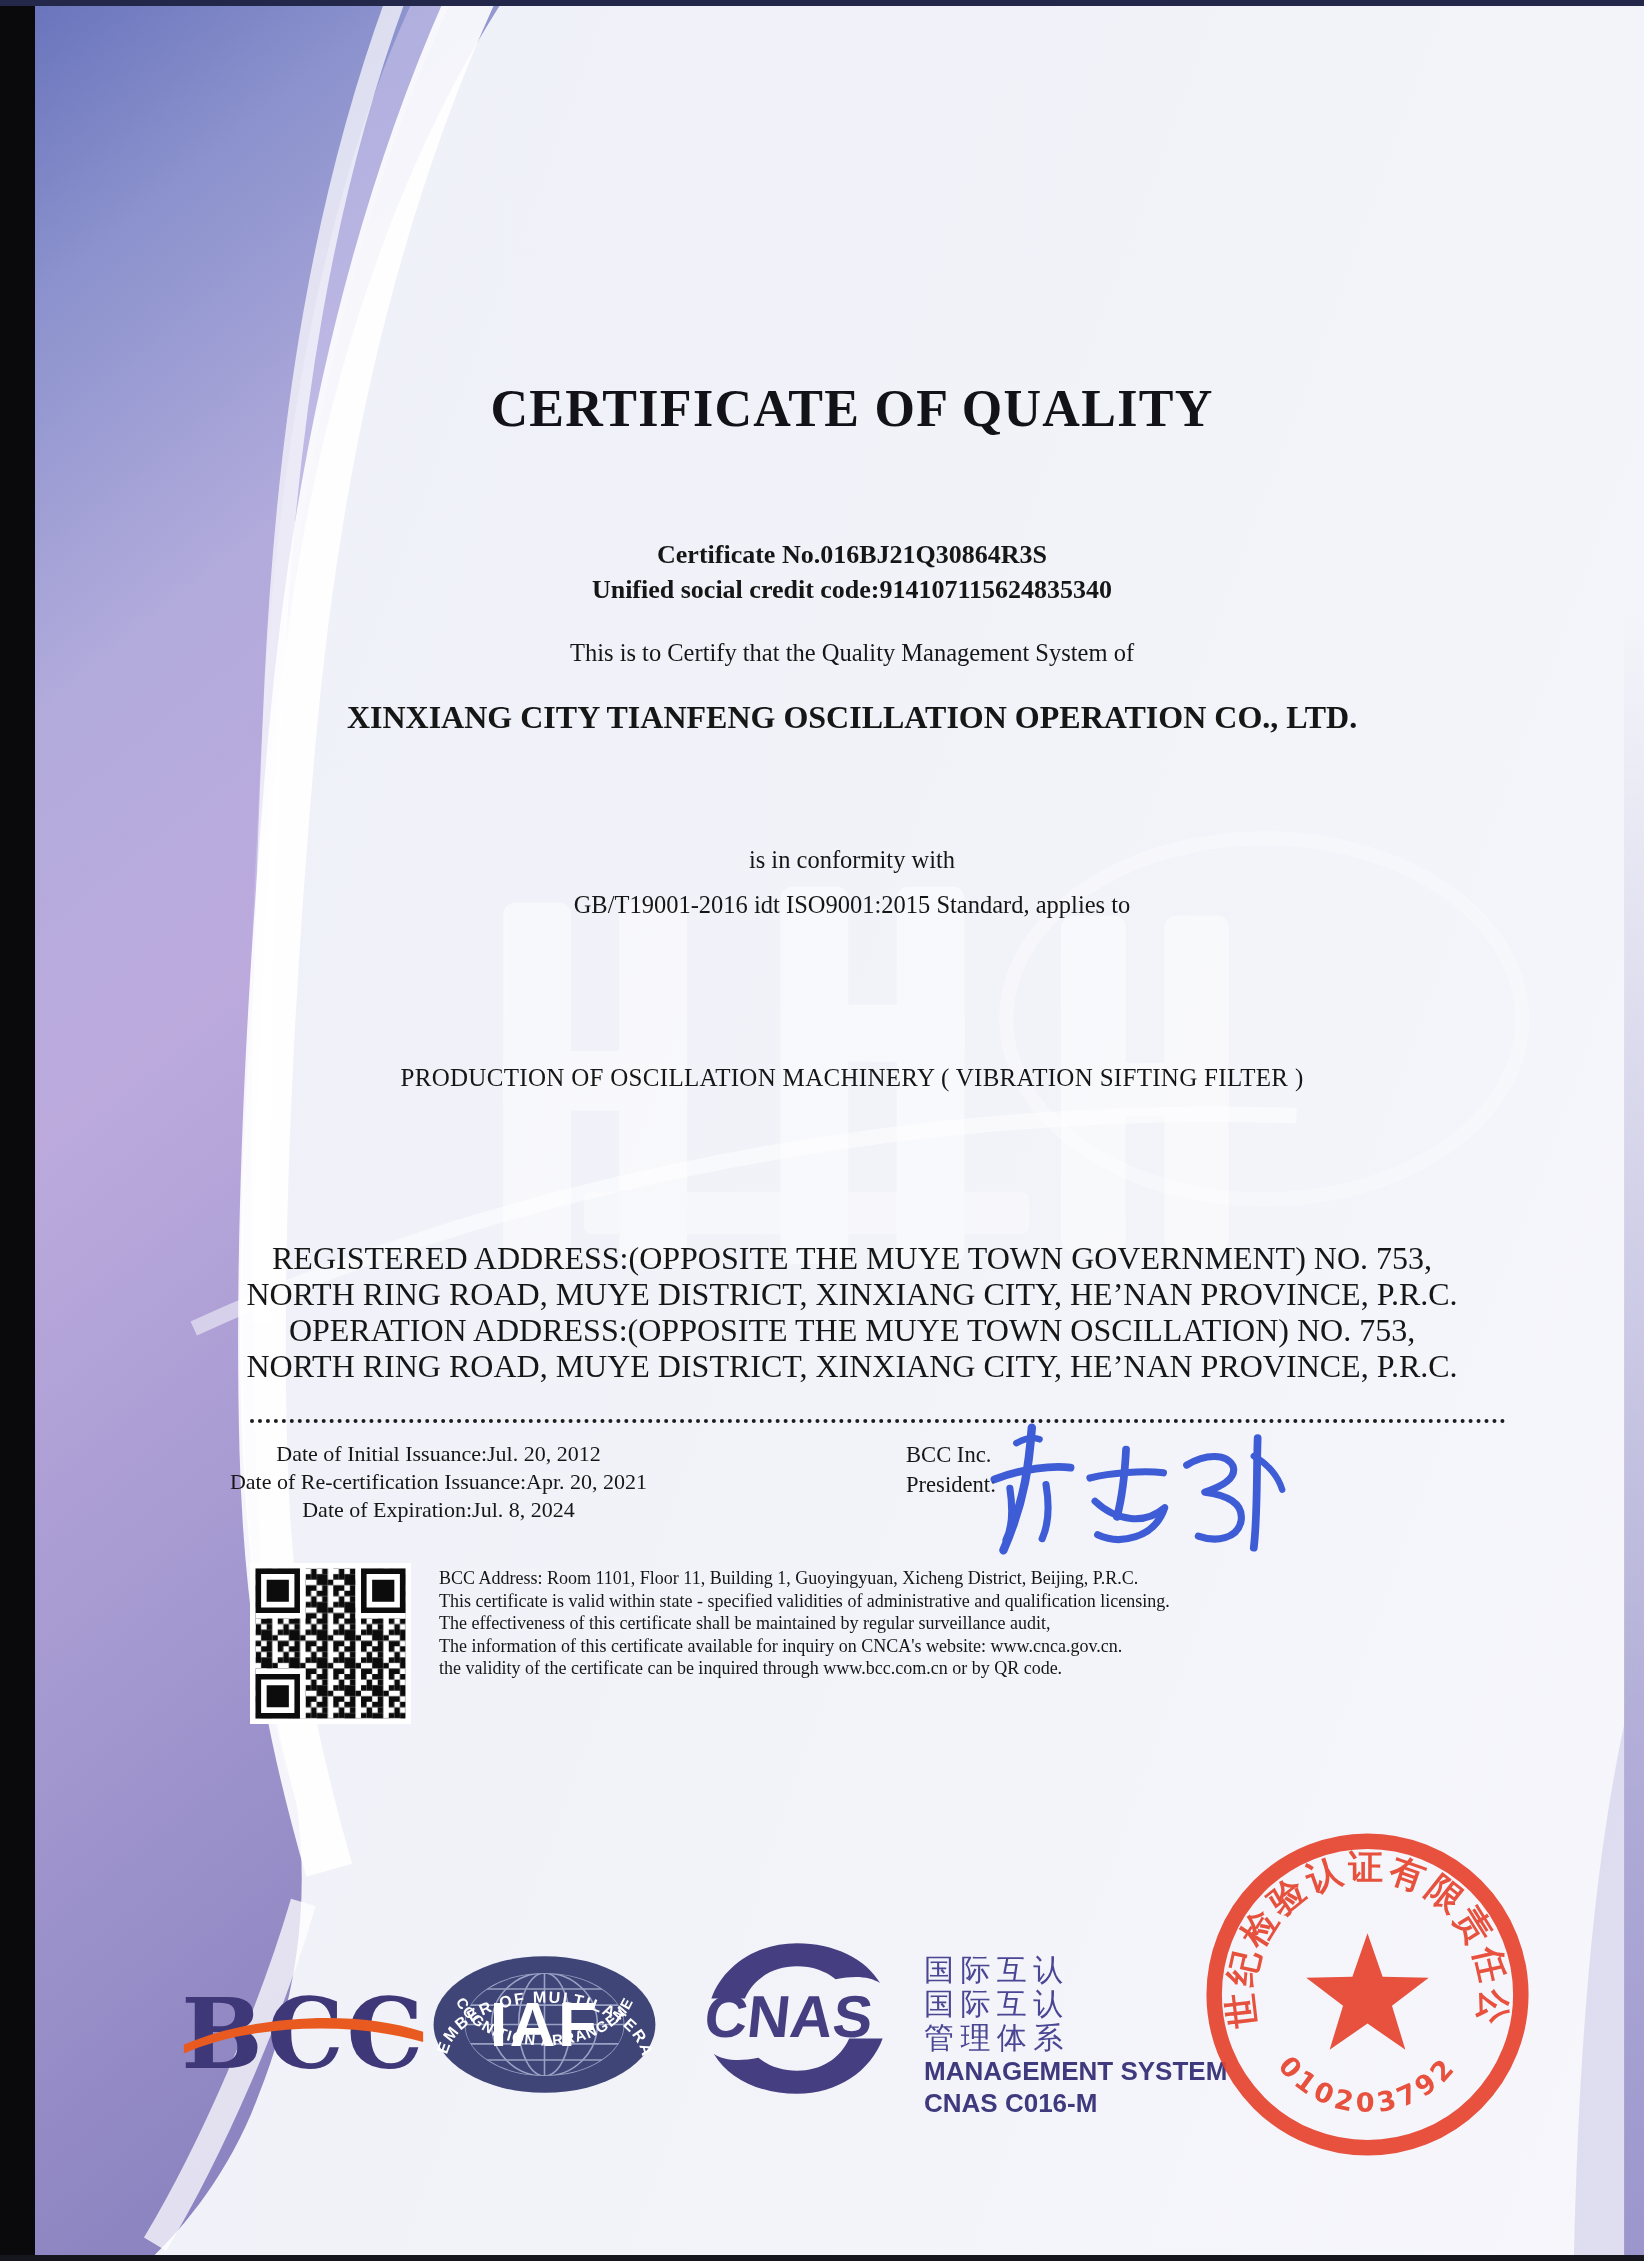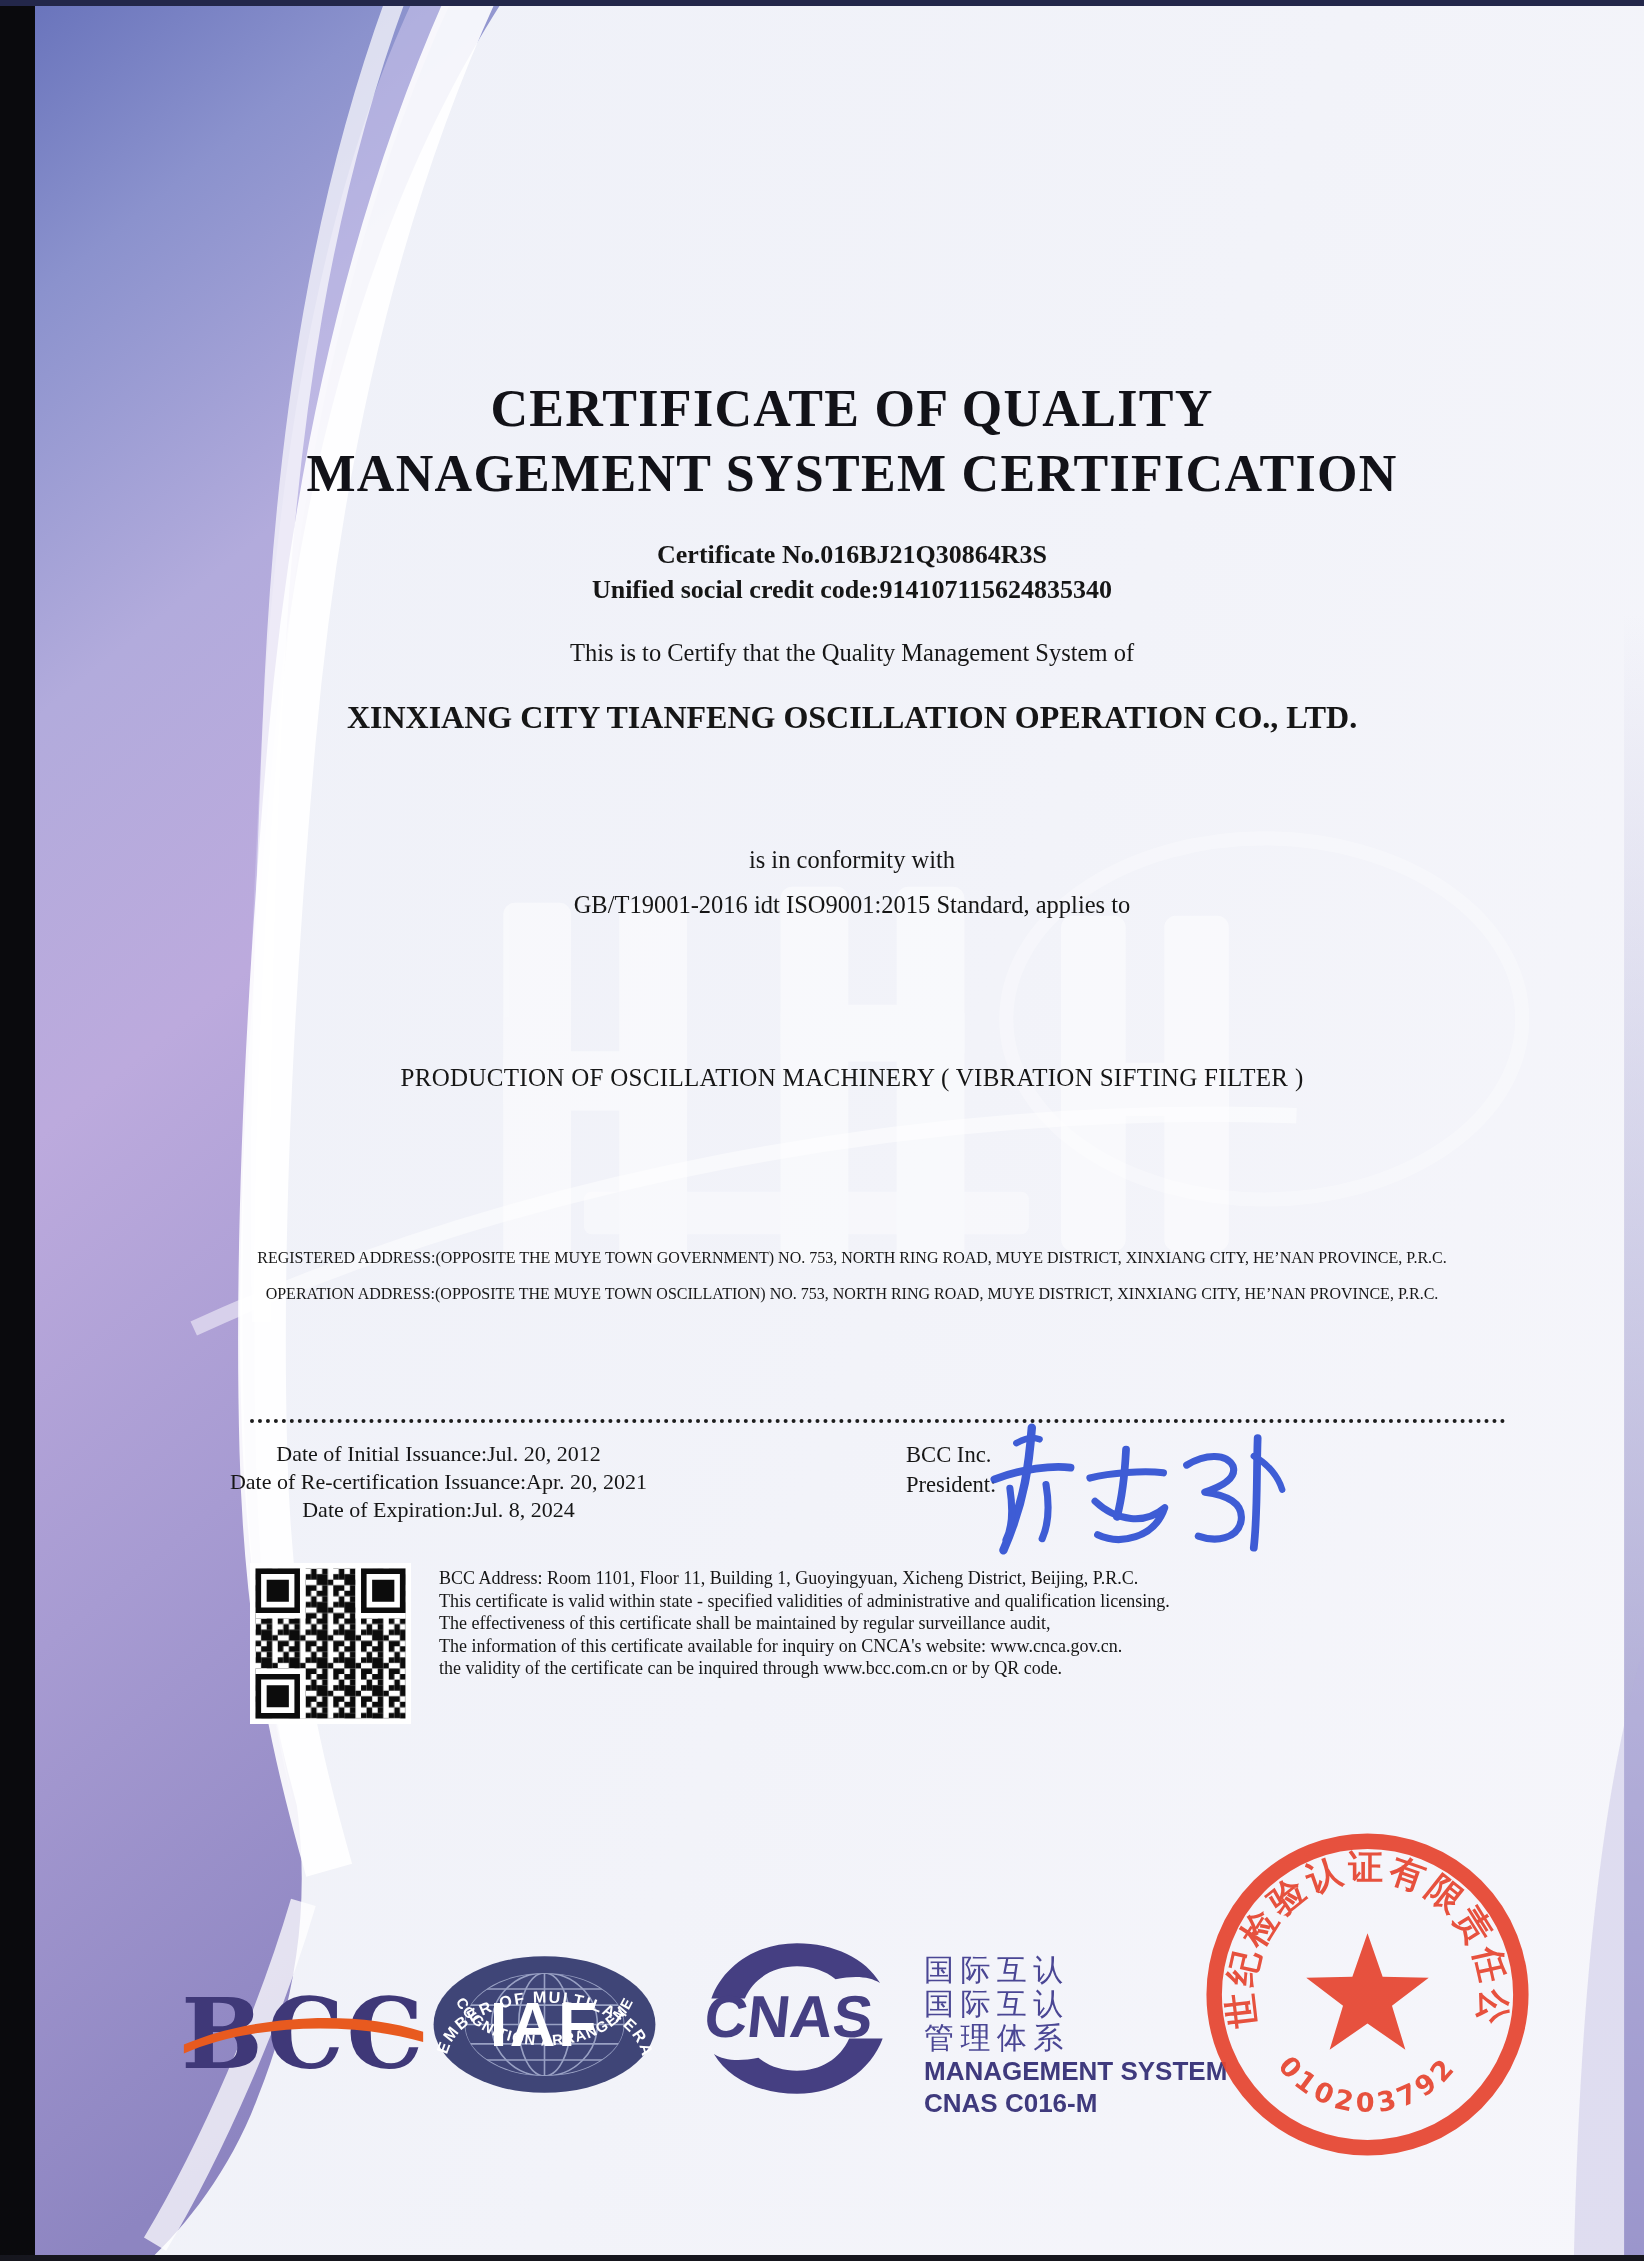--- a/index.html
+++ b/index.html
@@ -6,21 +6,21 @@
   .page{position:relative;width:1645px;height:2261px;overflow:hidden;
         background:linear-gradient(110deg,#eef0f8 0%,#f2f3f9 55%,#f6f6fb 100%);
         font-family:"Liberation Serif",serif;color:#161616;}
   .abs{position:absolute;}
   .ctr{left:59px;right:0;text-align:center;}
   .title{font-weight:bold;font-size:52px;letter-spacing:1.3px;color:#121218;}
   .boldline{font-weight:bold;font-size:26px;}
   .body38{font-size:24.5px;}
   .company{font-weight:bold;font-size:32px;line-height:41px;}
   .scope{font-size:25px;letter-spacing:0.3px;}
-  .addr{font-size:16px;line-height:36px;}
+  .addr{font-size:32px;line-height:36px;}
   .dates{font-size:22px;line-height:28px;text-align:center;}
   .issuer{font-size:22.6px;line-height:30px;}
   .fine{font-size:18px;line-height:22.6px;}
   .dotline{border-top:4.5px dotted #1d1d1d;height:0;}
   .cnas-cn{font-size:30px;line-height:34px;letter-spacing:6.4px;color:#4a4694;font-family:"DejaVu Sans",sans-serif;}
   .cnas-en{font-family:"Liberation Sans",sans-serif;font-weight:bold;font-size:26px;line-height:32px;color:#3f3a7d;}
   svg text{font-family:"Liberation Sans",sans-serif;}
 </style>
 </head>
 <body>
@@ -73,21 +73,20 @@
 
     <rect x="2518" y="950" width="32" height="2556" fill="url(#rightstrip)"></rect>
     <path fill="#b4b0dd" opacity="0.35" d="M2550,2550 C2490,2750 2450,3050 2440,3506 L2550,3506 Z"></path>
   </svg>
 
   <div class="abs" style="left:0;top:0;width:35px;height:2261px;background:#0a0a0d;"></div>
   <div class="abs" style="left:0;top:0;width:1645px;height:5.8px;background:#23274a;"></div>
   <div class="abs" style="left:0;top:2255px;width:1645px;height:5.8px;background:#16161e;"></div>
 
   <div class="abs ctr title" style="top:379px;">CERTIFICATE OF QUALITY</div>
-  <div class="abs ctr title" style="top:444px;">MANAGEMENT SYSTEM CERTIFICATION</div>
 
   <div class="abs ctr boldline" style="top:540px;">Certificate No.016BJ21Q30864R3S</div>
   <div class="abs ctr boldline" style="top:575px;">Unified social credit code:914107115624835340</div>
 
   <div class="abs ctr body38" style="top:639px;">This is to Certify that the Quality Management System of</div>
 
   <div class="abs ctr" style="top:697px;">
     <div class="company" style="width:1032px;margin:0 auto;">XINXIANG CITY TIANFENG OSCILLATION OPERATION CO., LTD.</div>
   </div>
 

